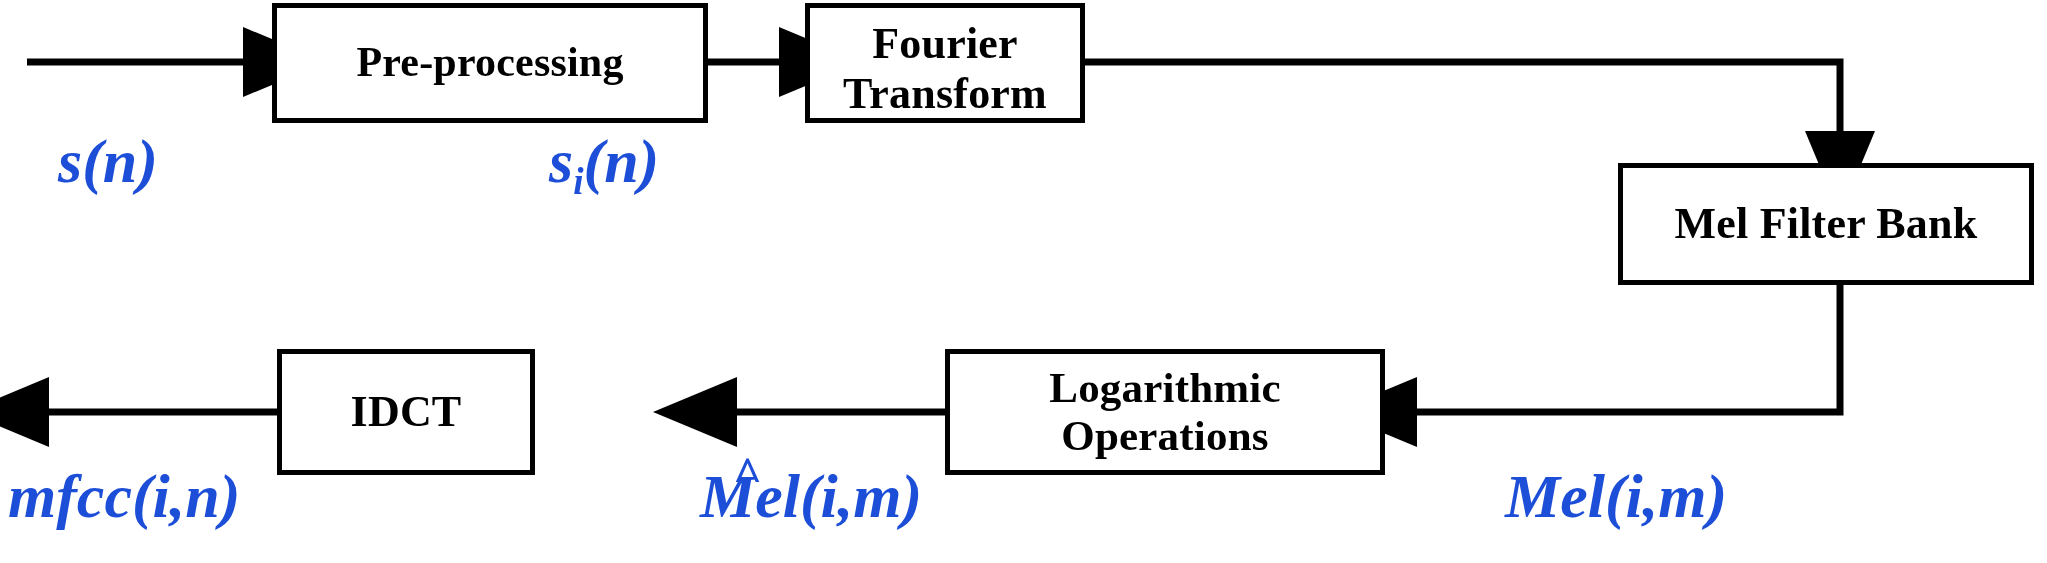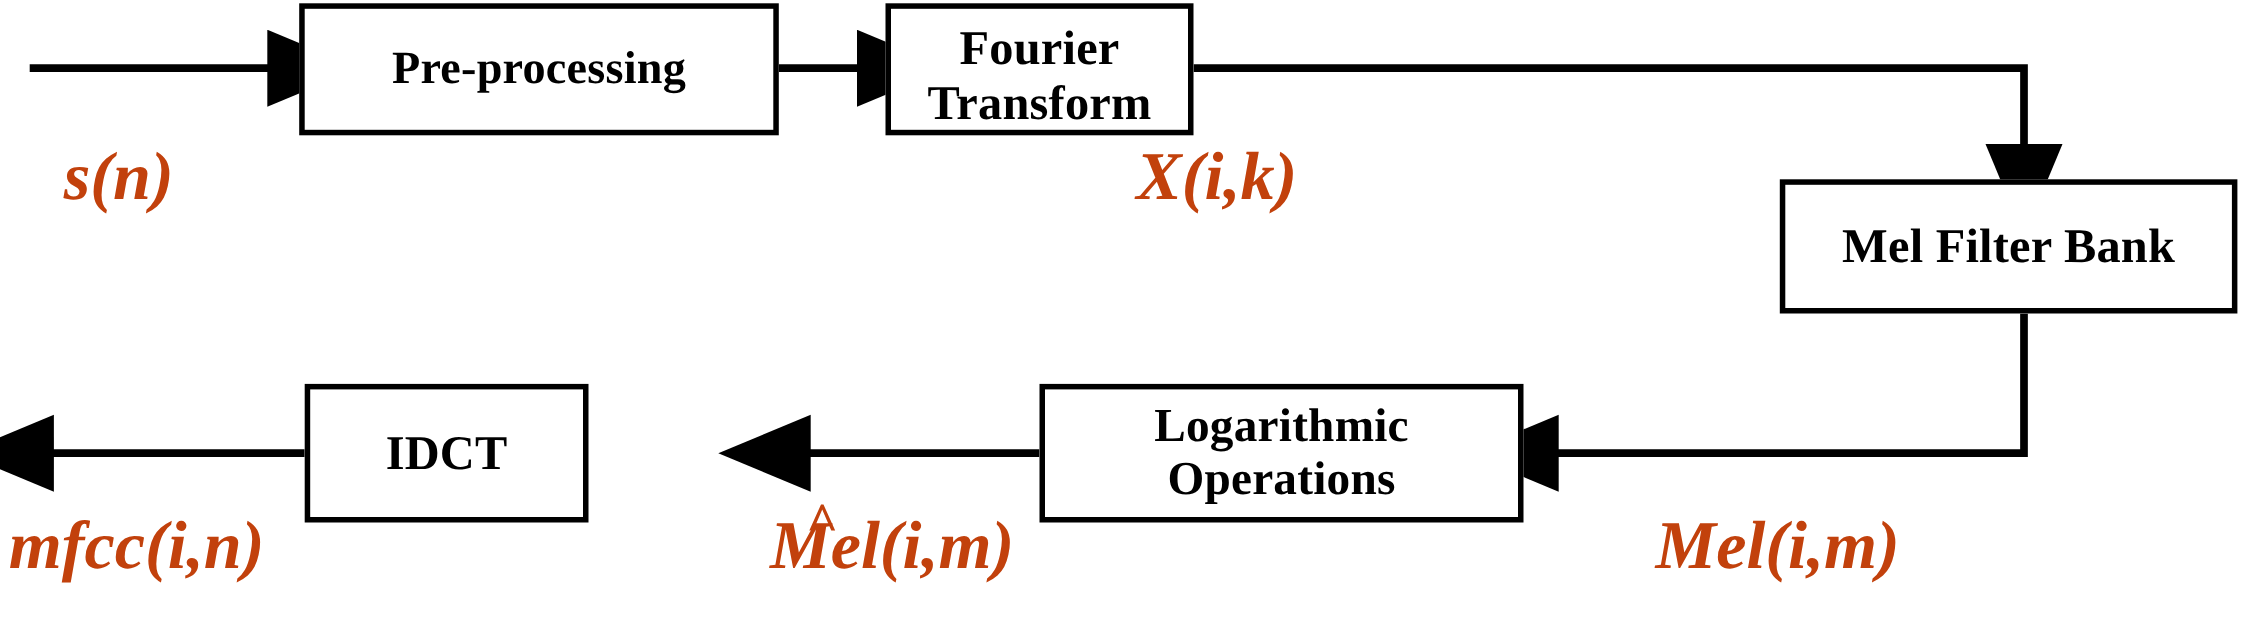--- a/index.html
+++ b/index.html
@@ -35,21 +35,21 @@
     text-align: center;
     color: #000000;
     font-family: "Liberation Serif", "DejaVu Serif", serif;
     font-size: 42px;
     line-height: 1.12;
     letter-spacing: 0.2px;
   }
   .node .node-label { display: block; }
   .sig {
     position: absolute;
-    color: #c2410c;
+    color: #1d4ed8;
     font-family: "Liberation Serif", "DejaVu Serif", serif;
     font-style: italic;
     font-size: 62px;
     line-height: 1;
     white-space: nowrap;
   }
   .sig .sub {
     font-size: 0.6em;
     vertical-align: -0.32em;
     font-style: italic;
@@ -132,24 +132,24 @@
   </div>
 
   <div class="node" style="left:277px; top:349px; width:258px; height:126px; font-size:44px;">
     <span class="node-label">IDCT</span>
   </div>
 
   <div class="sig" style="left:58px; top:130px;">
     <span>s</span><span class="paren">(n)</span>
   </div>
 
+  <div class="sig" style="left:549px; top:130px;">
+    <span>s</span><span class="sub">i</span><span class="paren">(n)</span>
+  </div>
 
-  <div class="sig" style="left:1033px; top:130px;">
-    <span>X</span><span class="paren">(i,k)</span>
-  </div>
 
   <div class="sig" style="left:1505px; top:465px;">
     <span>Mel</span><span class="paren">(i,m)</span>
   </div>
 
   <div class="sig" style="left:700px; top:465px;">
     <span class="hat-wrap"><span class="hat">^</span><span>Mel</span></span><span class="paren">(i,m)</span>
   </div>
 
   <div class="sig" style="left:8px; top:465px;">

